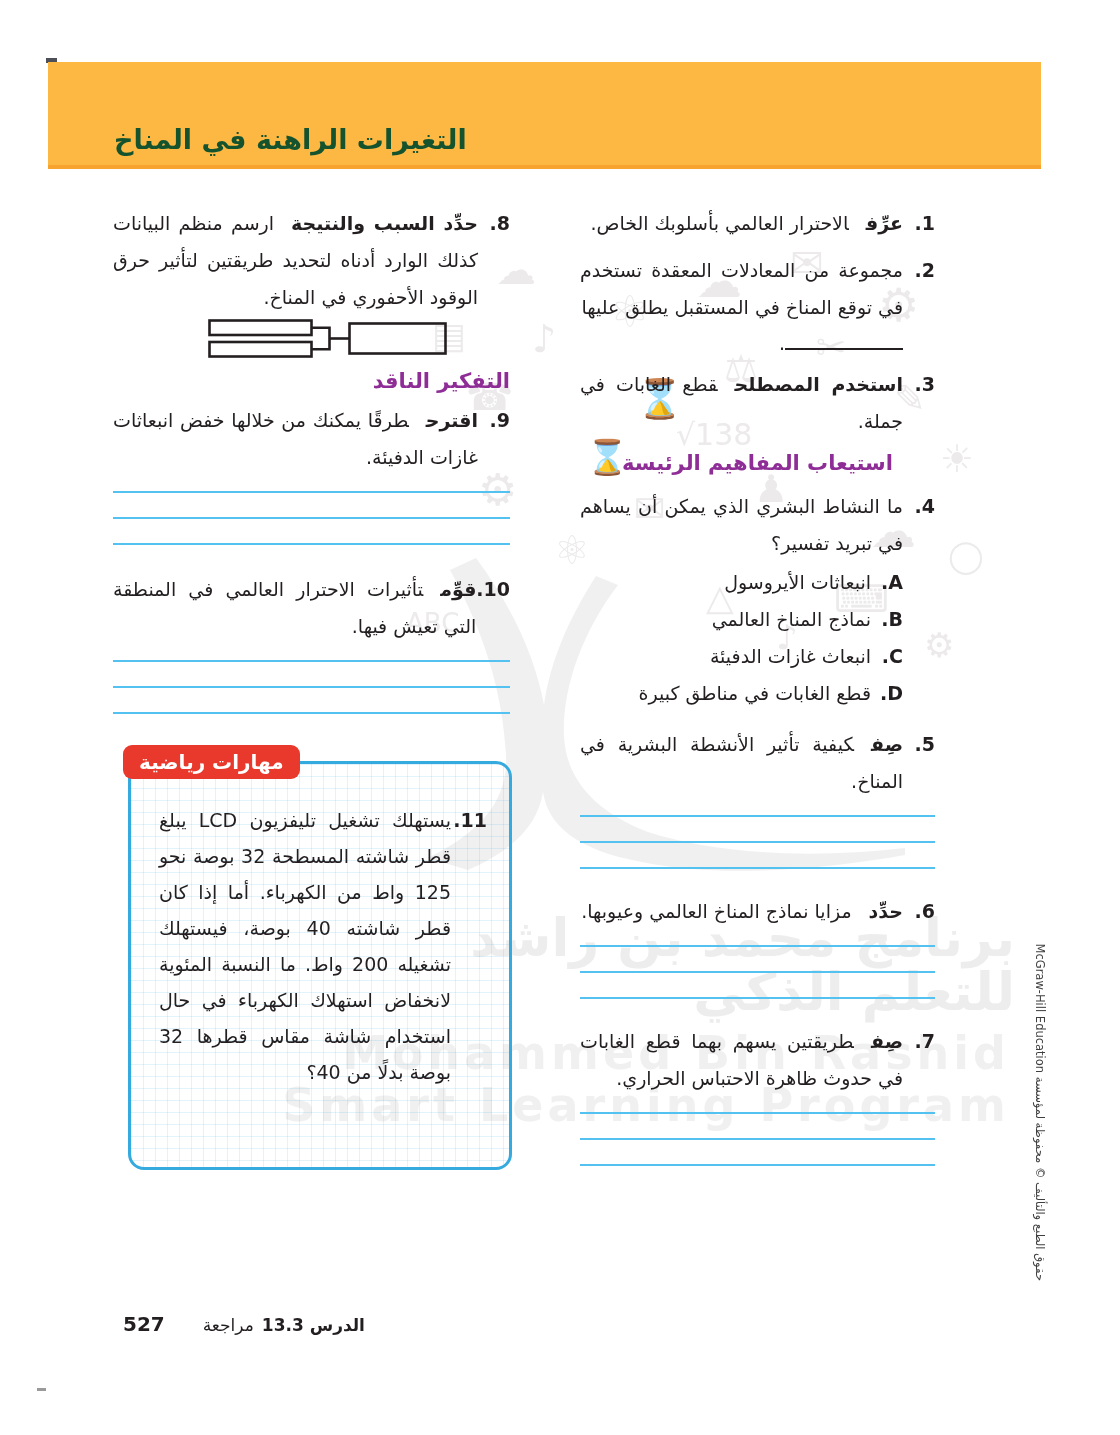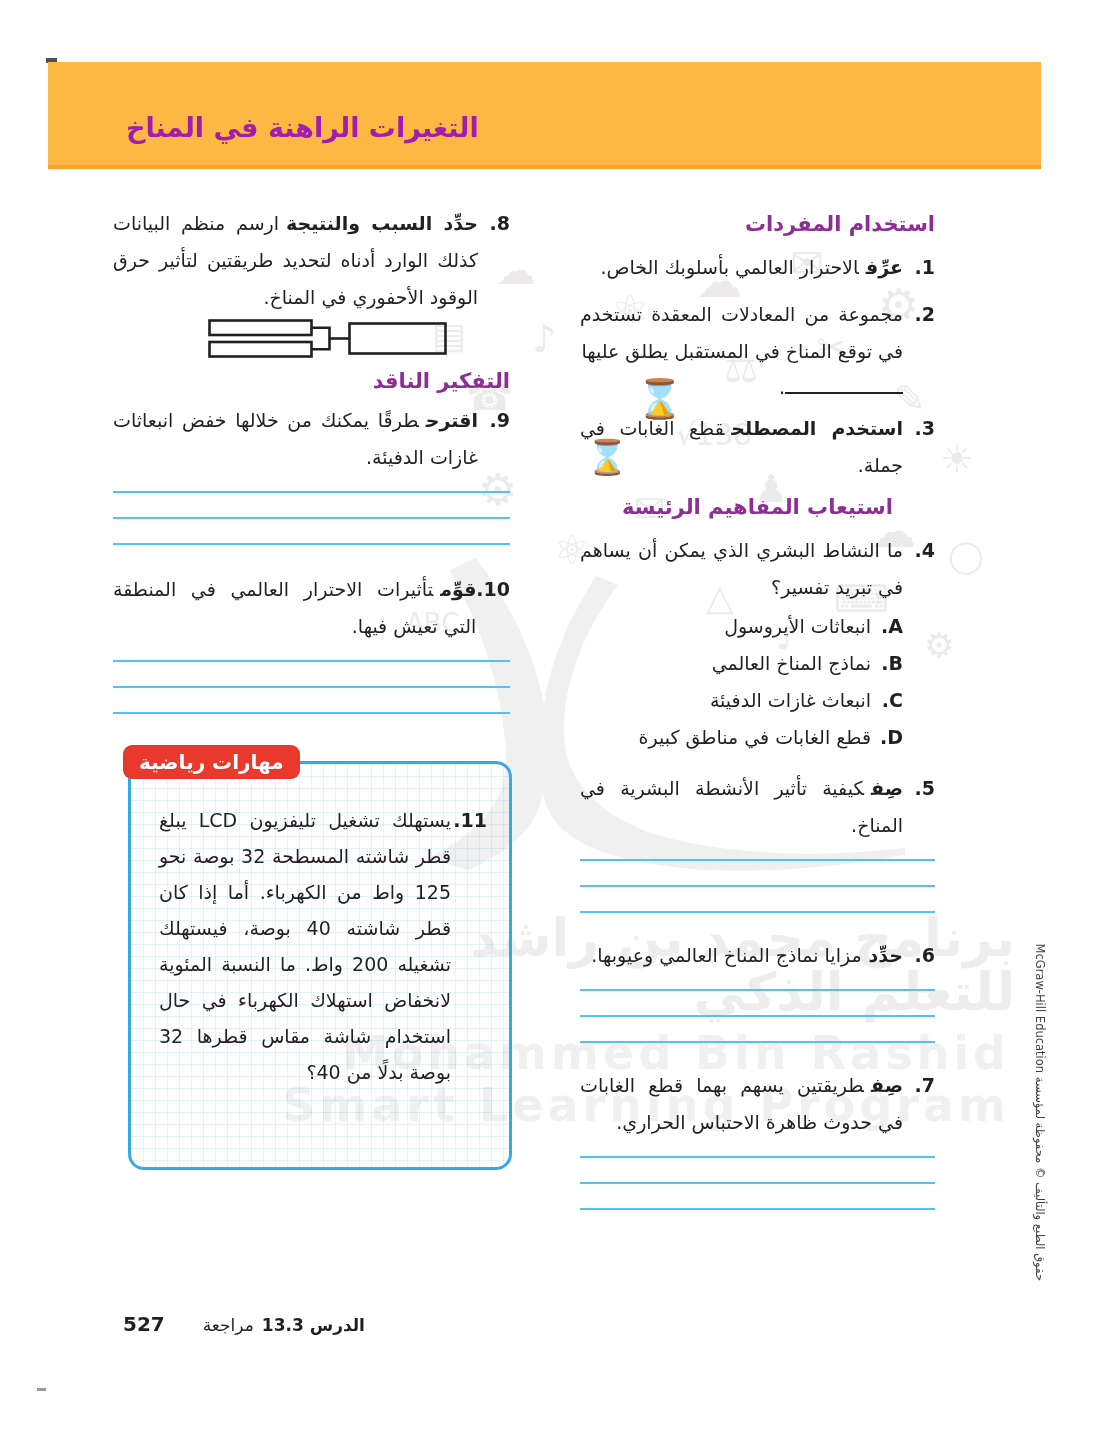--- a/index.html
+++ b/index.html
@@ -1,42 +1,42 @@
 <!DOCTYPE html>
 <html lang="ar"><head>
 <meta charset="utf-8">
 <style>
   html,body{margin:0;padding:0;background:#ffffff;}
   .page{position:relative;width:1120px;height:1435px;background:#ffffff;overflow:hidden;
         font-family:"DejaVu Sans",sans-serif;color:#231f20;}
   
   .band{position:absolute;left:48px;top:62px;width:993px;height:103px;background:#fcb843;
         border-bottom:4px solid #f7a32e;}
-  .band h1{position:absolute;left:66px;bottom:10px;margin:12px;font-size:27px;font-weight:bold;color:#a21caf;}
+  .band h1{position:absolute;left:66px;bottom:10px;margin:0;font-size:27px;font-weight:bold;color:#14532d;}
   .mark-top{position:absolute;left:46px;top:58px;width:11px;height:5px;background:#4d4f58;}
   .mark-bottom{position:absolute;left:37px;top:1388px;width:9px;height:3px;background:#9a9a9a;}
   
   .wm{position:absolute;left:0;top:0;width:1120px;height:1435px;pointer-events:none;}
   .wm-icon{position:absolute;color:#eceaeb;line-height:1;font-family:"DejaVu Sans",sans-serif;}
   .wm-ar{position:absolute;right:105px;color:#e9e7e8;font-weight:bold;opacity:.75;letter-spacing:1px;}
   .wm-ar1{top:908px;font-size:52px;}
   .wm-ar2{top:962px;font-size:52px;}
   .wm-en{position:absolute;right:110px;color:#ededed;font-weight:bold;opacity:.8;letter-spacing:4px;}
   .wm-en1{top:1026px;font-size:46px;}
   .wm-en2{top:1078px;font-size:46px;}
   .trunk{position:absolute;left:380px;top:540px;}
   
   .col{position:absolute;top:205px;direction:rtl;font-size:19px;line-height:37px;text-align:right;}
   .col-right{right:185px;width:355px;}
   .col-left{left:113px;width:397px;}
   h2.sec{font-size:21px;line-height:26px;font-weight:bold;color:#8e2d96;margin:6px 0 12px;}
   .row{display:flex;}
   .num{flex:0 0 32px;font-weight:bold;}
   .body{flex:1;text-align:justify;}
-  .lead{font-weight:bold;margin-left:7px;}
+  .lead{font-weight:bold;margin-left:17px;}
   .item{margin:0 0 10px;}
   .fill-blank{line-height:34px;}
   .blank{display:inline-block;width:118px;border-bottom:2.5px solid #231f20;height:14px;}
   .options{margin-top:2px;}
   .opt{display:flex;line-height:36px;margin-bottom:1px;}
   .letter{flex:0 0 32px;font-weight:bold;}
   .lines{margin:0;}
   .line{border-top:2px solid #54c2f0;margin:15px 0 24px;}
   .col-left .lines{margin-left:0;margin-right:0;}
   .col-left .line{margin-left:0;}
@@ -108,21 +108,20 @@
     <div class="wm-en wm-en1">Mohammed Bin Rashid</div>
     <div class="wm-en wm-en2">Smart Learning Program</div>
   </div>
 
   <div class="band">
     <h1>التغيرات الراهنة في المناخ</h1>
   </div>
 
   <div class="col col-right">
 
-    <h2 class="sec">استخدام المفردات</h2>
 
     <div class="item">
       <div class="row">
         <span class="num">1.</span>
         <div class="body"><b class="lead">عرِّف</b><span>الاحترار العالمي بأسلوبك الخاص.</span></div>
       </div>
     </div>
 
     <div class="item" style="margin-bottom:6px;">
       <div class="row">

